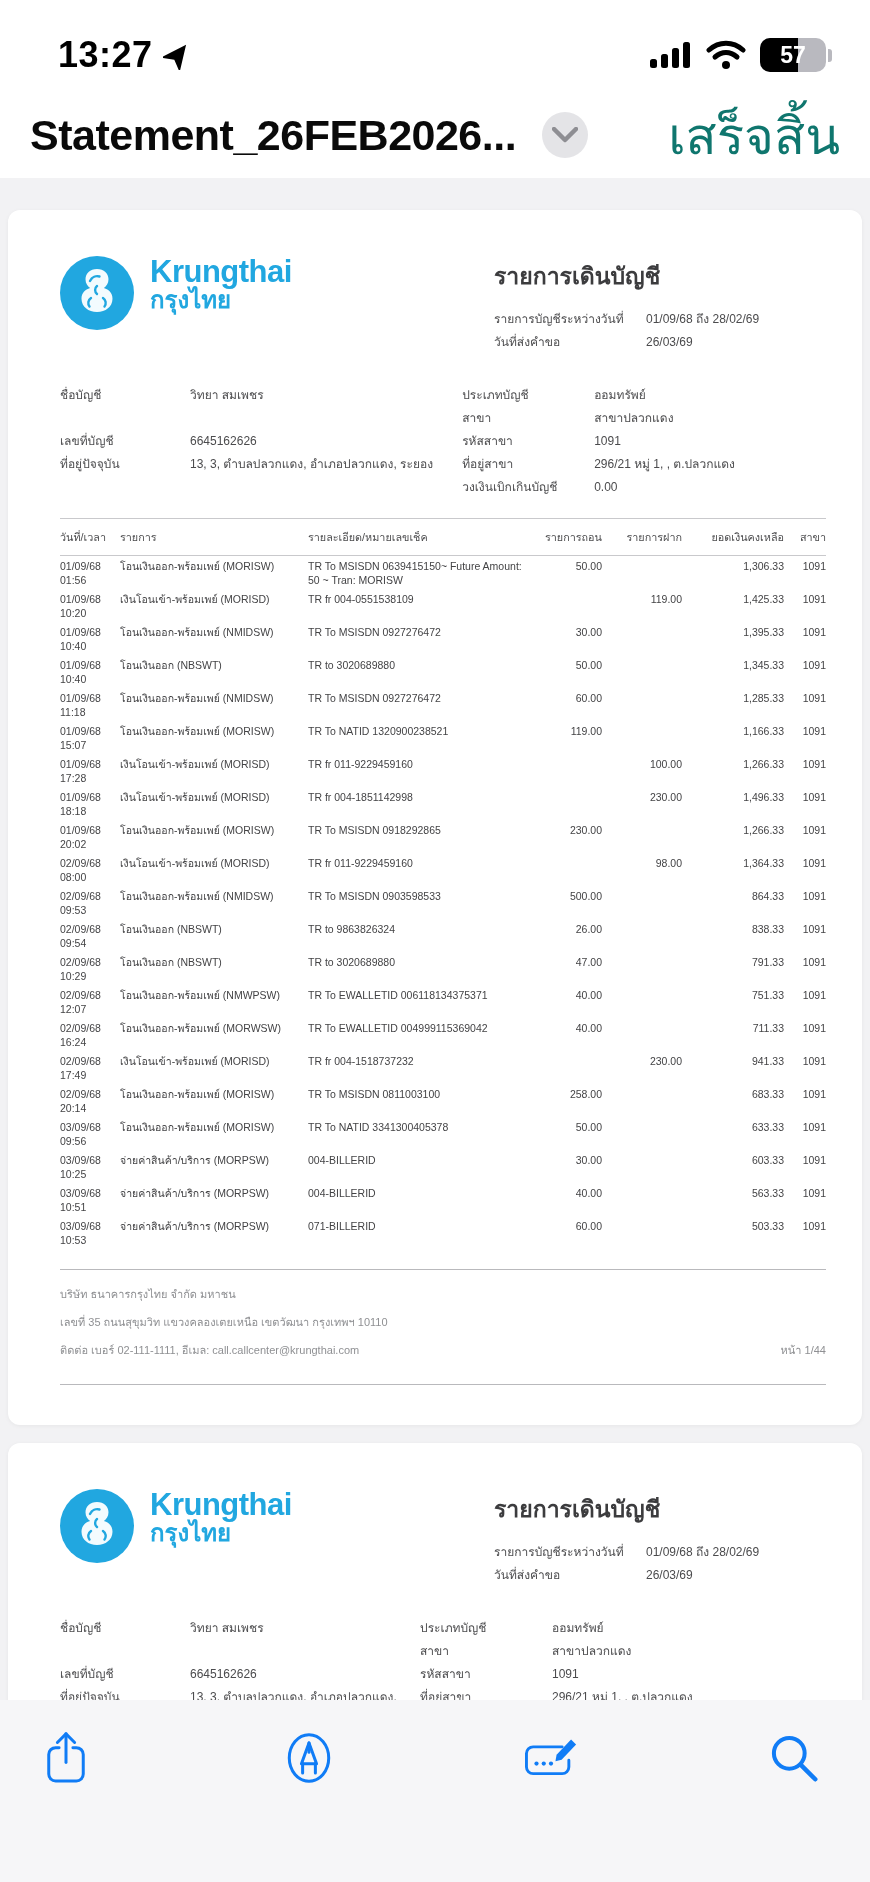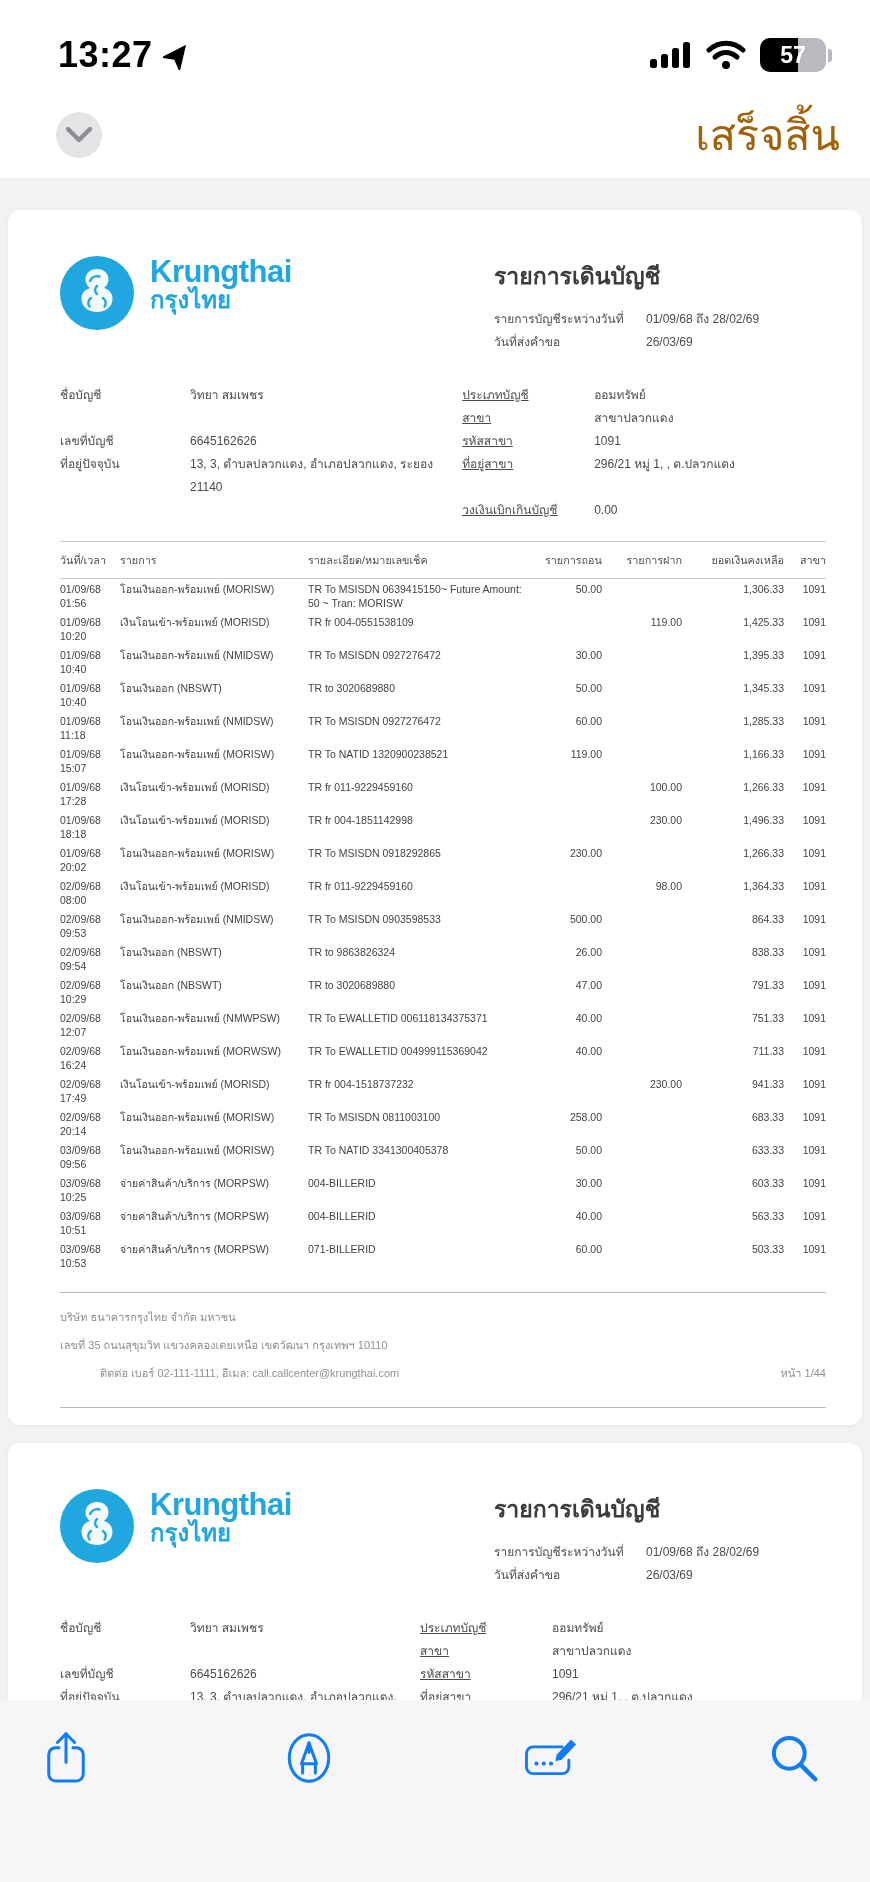--- a/index.html
+++ b/index.html
@@ -19,21 +19,21 @@
   .battery-fill{ position:absolute; left:0; top:0; bottom:0; background:#000; width:57%;}
   .battery-num{ position:absolute; inset:0; display:flex; align-items:center; justify-content:center;
     color:#fff; font-size:23px; font-weight:bold;}
   .battery-cap{ width:4px; height:13px; background:#b9b9bf; border-radius:0 3px 3px 0; margin-left:2px;}
   
   .nav-bar{ position:absolute; top:92px; left:0; right:0; height:86px; background:#fff;
     display:flex; align-items:center; padding:0 30px;}
   .nav-title{ font-size:43px; font-weight:bold; color:#0a0a0a; letter-spacing:-.5px; white-space:nowrap;}
   .nav-chevron{ width:46px; height:46px; border-radius:50%; background:#e4e4e7; border:none;
     display:flex; align-items:center; justify-content:center; margin-left:26px; cursor:pointer;}
-  .nav-done{ margin-left:auto; background:none; border:none; font-size:43px; color:#a16207; cursor:pointer;
+  .nav-done{ margin-left:auto; background:none; border:none; font-size:51px; color:#0f766e; cursor:pointer;
     font-family:inherit;}
   
   .content{ position:absolute; top:178px; left:0; right:0; height:1522px; background:#f2f2f4; overflow:hidden;}
   .page{ background:#fff; margin:0 8px; border-radius:12px; box-shadow:0 1px 4px rgba(0,0,0,.05);
     padding:46px 36px 0 52px; overflow:hidden;}
   .page-1{ margin-top:32px; height:1215px;}
   .page-2{ margin-top:18px; height:400px;}
   
   .doc-head{ display:flex; justify-content:space-between;}
   .brand{ display:flex; gap:16px;}
@@ -44,36 +44,36 @@
   .doc-title-block{ width:332px; padding-top:2px;}
   .doc-title{ font-size:23px; font-weight:bold; color:#3c3c3e; margin-bottom:14px;}
   .meta-row{ display:flex; font-size:12px; line-height:23px; color:#4b4b4d;}
   .meta-row .lbl{ width:152px; flex:0 0 152px;}
   
   .info{ margin-top:30px;}
   .info-row{ display:flex; font-size:12px; line-height:23px; color:#4b4b4d;}
   .half-l{ flex:0 0 52.5%; display:flex;}
   .half-r{ flex:1; display:flex;}
   .half-l .lbl{ width:130px; flex:0 0 130px;}
-  .half-r .lbl{ width:132px; flex:0 0 132px;text-decoration:underline;}
+  .half-r .lbl{ width:132px; flex:0 0 132px;}
   .page-2 .half-l{ flex:0 0 47%;}
   
   .tx-table{ width:100%; border-collapse:collapse; margin-top:19px; table-layout:fixed;}
   .tx-table col.c-date{width:60px;} .tx-table col.c-desc{width:188px;} .tx-table col.c-det{width:224px;}
   .tx-table col.c-wd{width:70px;} .tx-table col.c-dep{width:80px;} .tx-table col.c-bal{width:102px;} .tx-table col.c-br{width:42px;}
   .tx-table th{ font-size:10.8px; font-weight:normal; color:#4b4b4d; text-align:left; padding:10px 0 9px;
     border-top:1px solid #c9c9cc; border-bottom:1px solid #c9c9cc;}
   .tx-table th.num, .tx-table td.num{ text-align:right;}
   .tx-table td{ font-size:10.5px; color:#434345; vertical-align:top; padding:4px 0 2px; line-height:13.5px;
     word-wrap:break-word;}
   .tx-table td .sub{ color:#434345;}
   
   .doc-foot{ margin-top:20px; border-top:1px solid #b9b9bc; border-bottom:1px solid #b9b9bc; padding:10px 0 20px;}
   .foot-line{ font-size:11px; color:#8f9093; line-height:28px;}
-  .foot-last{ display:flex; justify-content:space-between;margin-left:40px;}
+  .foot-last{ display:flex; justify-content:space-between;}
   
   .toolbar{ position:absolute; top:1700px; left:0; right:0; height:182px; background:#f6f6f8;
     display:flex; align-items:flex-start; justify-content:space-between; padding:26px 44px 0 34px;}
   .tool-btn{ background:none; border:none; cursor:pointer; width:64px; height:64px;
     display:flex; align-items:center; justify-content:center;}
   .tool-btn svg{ stroke:#107cf6; fill:none; stroke-width:2.6; stroke-linecap:round; stroke-linejoin:round;}
 </style>
 </head>
 <body>
 
@@ -100,20 +100,21 @@
       <span class="battery">
         <span class="battery-fill" style="width: 57%;"></span>
         <span class="battery-num">57</span>
       </span>
       <span class="battery-cap"></span>
     </span>
   </div>
 </div>
 
 <div class="nav-bar">
+  <span class="nav-title">Statement_26FEB2026...</span>
   <button class="nav-chevron">
     <svg width="26" height="16" viewBox="0 0 26 16">
       <path d="M2 2 L13 13 L24 2" stroke="#8e8e93" stroke-width="4.5" fill="none" stroke-linecap="round" stroke-linejoin="round"></path>
     </svg>
   </button>
   <button class="nav-done">เสร็จสิ้น</button>
 </div>
 
 <div class="content">
 
@@ -175,24 +176,20 @@
         <span class="half-l">
             <span class="lbl">ที่อยู่ปัจจุบัน</span>
             <span>13, 3, ตำบลปลวกแดง, อำเภอปลวกแดง, ระยอง</span>
           </span>
         <span class="half-r">
             <span class="lbl">ที่อยู่สาขา</span>
             <span>296/21 หมู่ 1, , ต.ปลวกแดง</span>
           </span>
       </div>
       <div class="info-row">
-        <span class="half-l">
-            <span class="lbl"></span>
-            <span>21140</span>
-          </span>
       </div>
       <div class="info-row">
         <span class="half-l"></span>
         <span class="half-r">
             <span class="lbl">วงเงินเบิกเกินบัญชี</span>
             <span>0.00</span>
           </span>
       </div>
     </div>
 

